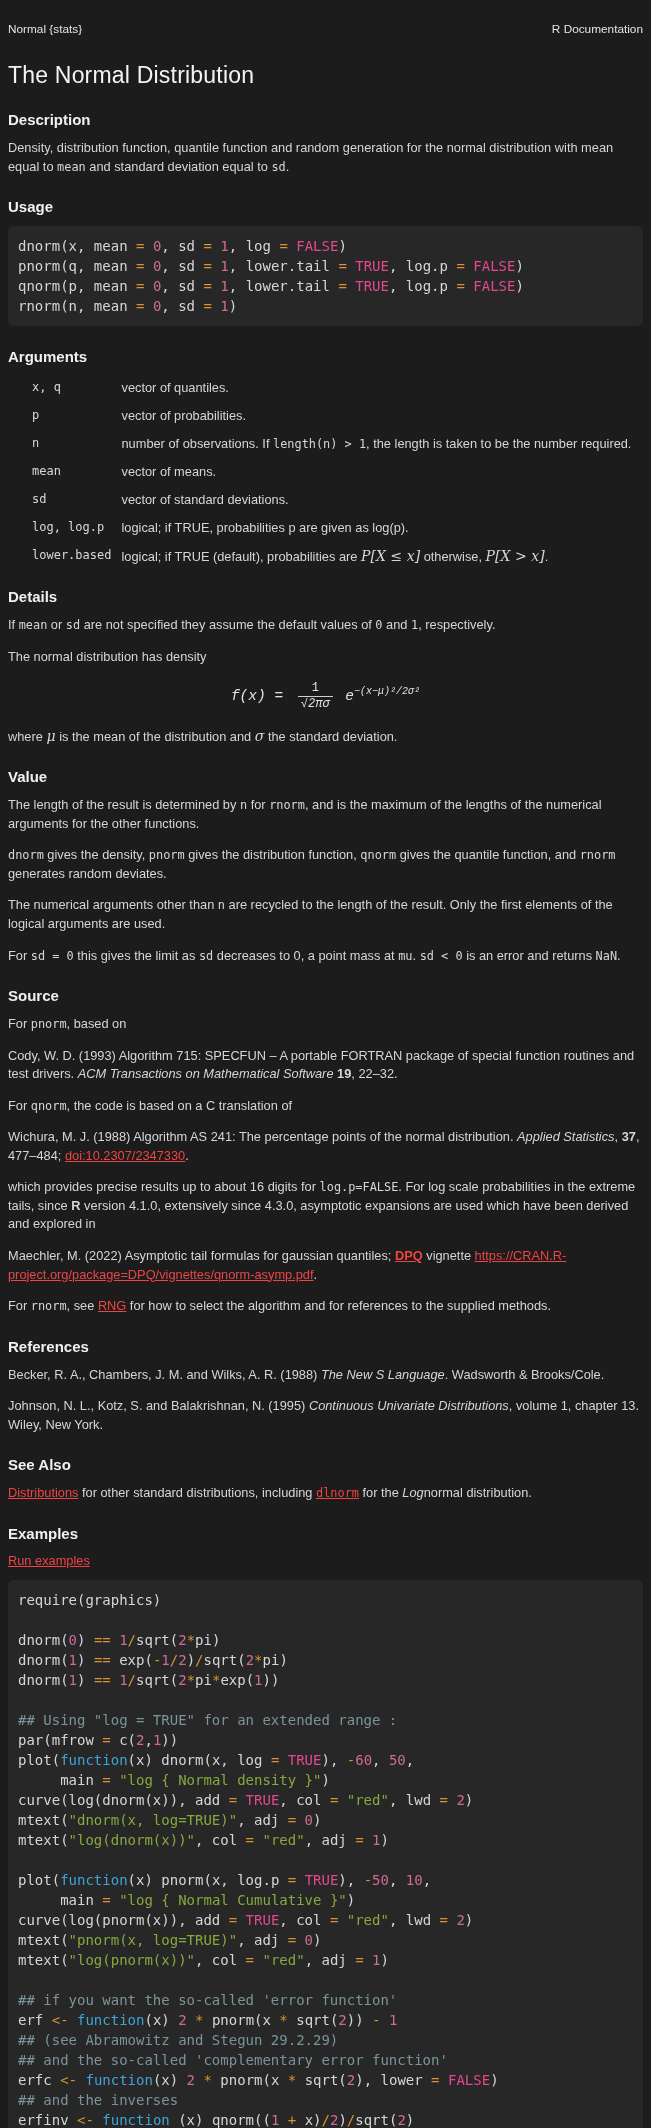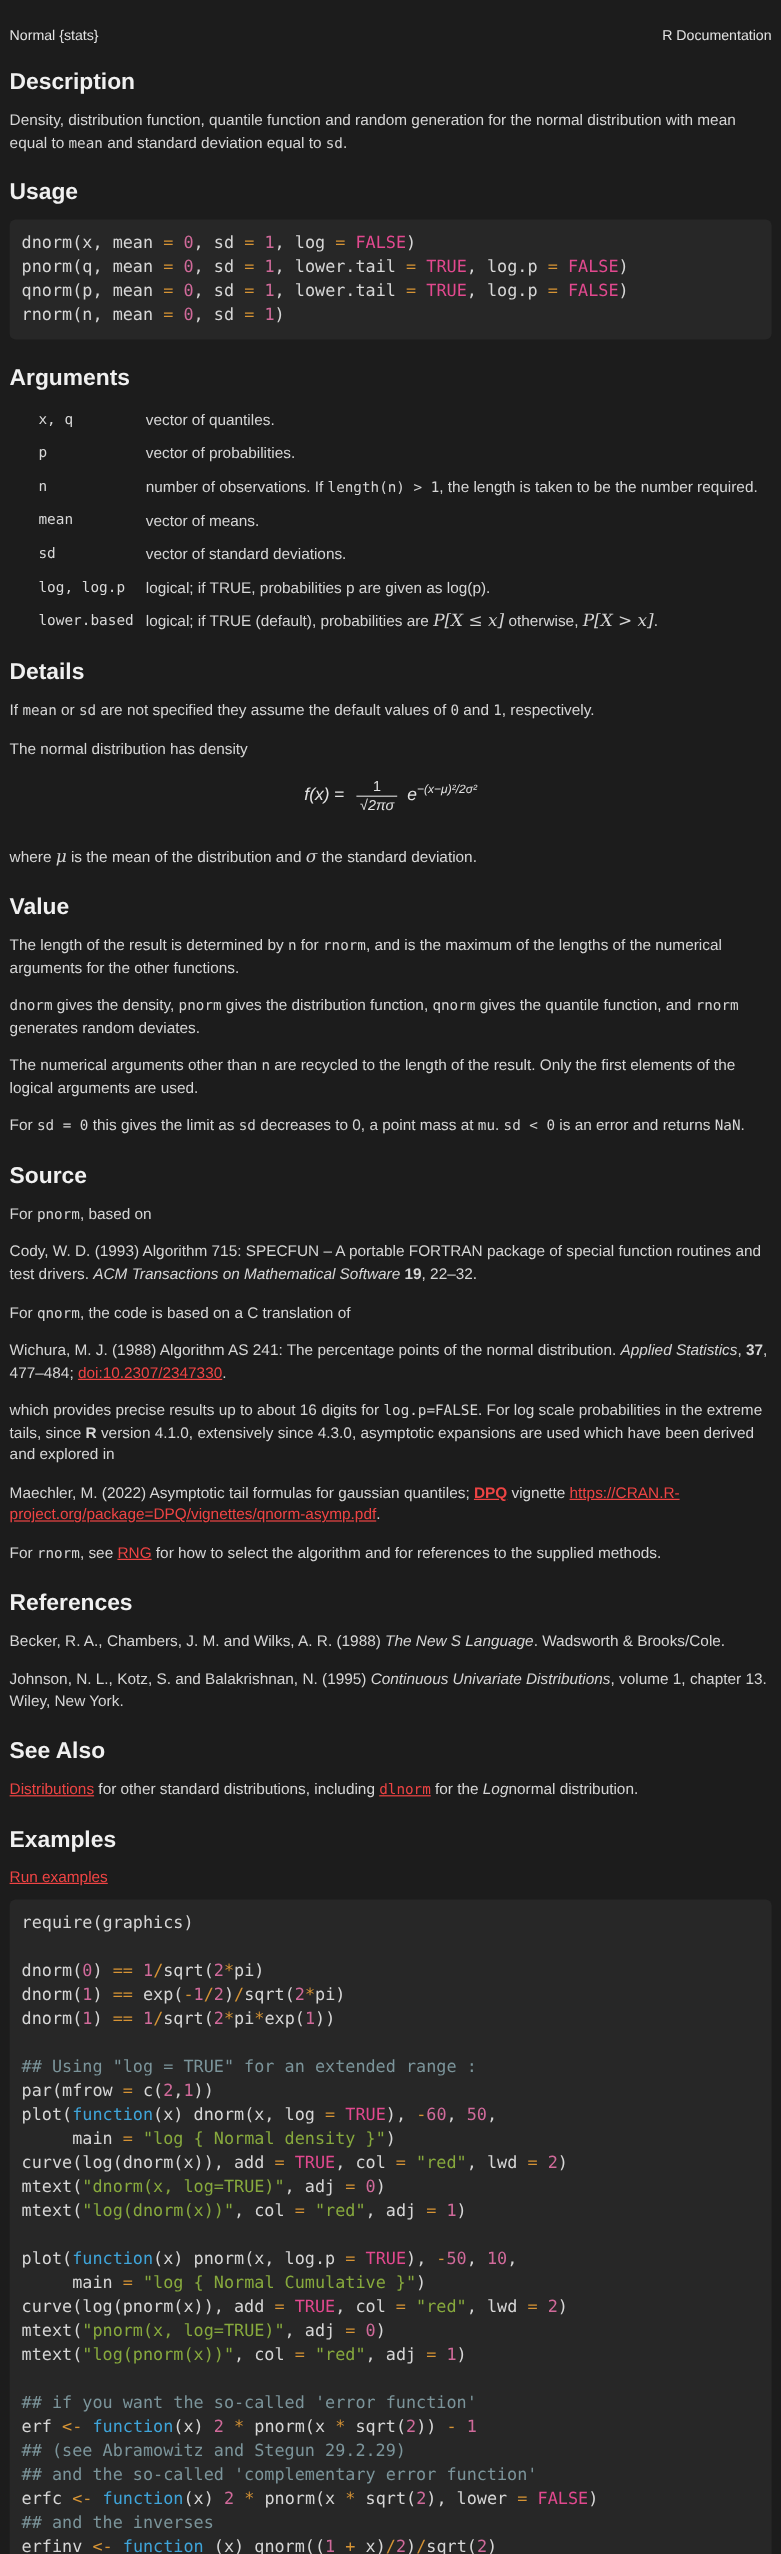--- a/index.html
+++ b/index.html
@@ -14,21 +14,21 @@
 
   .doc-header {
     display:flex; justify-content:space-between;
     font-size:11.8px; color:#e3e3e3; margin-top:14px;
   }
   h1 {
     font-weight:400; font-size:23px; color:#f3f3f3;
     margin:26px 0 14px 0; letter-spacing:0.2px;
   }
   h3 {
-    font-weight:700; font-size:19px; color:#f0f0f0;
+    font-weight:700; font-size:15px; color:#f0f0f0;
     margin:22px 0 11px 0;
   }
   p { margin:0 0 13px 0; line-height:1.45; }
 
   code, .tok-c, .arg-term, .rcode {
     font-family:"DejaVu Sans Mono","Liberation Mono",monospace;
   }
   .tok-c { font-size:0.93em; }
   .tok-i { font-style:italic; }
   .tok-b { font-weight:700; }
@@ -57,22 +57,22 @@
   .tk-m { color:#7b949a; }
 
   .args {
     display:grid; grid-template-columns:max-content 1fr;
     column-gap:10px; row-gap:10px; margin:14px 0 6px 0;
   }
   .arg-term { font-size:12px; color:#d9d9d9; padding-top:1px;margin-left:24px; }
   .arg-desc { line-height:1.4; }
 
   .formula {
-    text-align:center; margin:16px 0 26px 0;
-    font-family:Liberation Sans, sans-serif;
+    text-align:center; margin:16px 0 15px 0;
+    font-family:Liberation Mono, monospace;
     font-size:14.5px; color:#e2e2e2;
   }
   .formula .m-it { font-style:italic; }
   .frac {
     display:inline-block; vertical-align:middle;
     text-align:center; margin:0 4px 0 6px; font-size:12px; line-height:1.1;
   }
   .frac .num { display:block; padding:0 3px; }
   .frac .den { display:block; border-top:1px solid #cfcfcf; padding:1px 3px 0 3px; font-style:italic; }
   .formula sup { font-size:10px; font-style:italic; }
@@ -82,20 +82,21 @@
 </head>
 <body>
 
 <div class="page">
 
   <div class="doc-header">
     <span>Normal {stats}</span>
     <span>R Documentation</span>
   </div>
 
+  <h1>The Normal Distribution</h1>
 
   <h3>Description</h3>
   <p><span class="tok-t">Density, distribution function, quantile function and random generation for the normal distribution with mean equal to </span><code class="tok-c">mean</code><span class="tok-t"> and standard deviation equal to </span><code class="tok-c">sd</code><span class="tok-t">.</span></p>
 
   <h3>Usage</h3>
   <pre class="rcode"><div class="code-line"><span class="tk-p">dnorm(x, mean </span><span class="tk-o">=</span><span class="tk-p"> </span><span class="tk-n">0</span><span class="tk-p">, sd </span><span class="tk-o">=</span><span class="tk-p"> </span><span class="tk-n">1</span><span class="tk-p">, log </span><span class="tk-o">=</span><span class="tk-p"> </span><span class="tk-k">FALSE</span><span class="tk-p">)</span></div><div class="code-line"><span class="tk-p">pnorm(q, mean </span><span class="tk-o">=</span><span class="tk-p"> </span><span class="tk-n">0</span><span class="tk-p">, sd </span><span class="tk-o">=</span><span class="tk-p"> </span><span class="tk-n">1</span><span class="tk-p">, lower.tail </span><span class="tk-o">=</span><span class="tk-p"> </span><span class="tk-k">TRUE</span><span class="tk-p">, log.p </span><span class="tk-o">=</span><span class="tk-p"> </span><span class="tk-k">FALSE</span><span class="tk-p">)</span></div><div class="code-line"><span class="tk-p">qnorm(p, mean </span><span class="tk-o">=</span><span class="tk-p"> </span><span class="tk-n">0</span><span class="tk-p">, sd </span><span class="tk-o">=</span><span class="tk-p"> </span><span class="tk-n">1</span><span class="tk-p">, lower.tail </span><span class="tk-o">=</span><span class="tk-p"> </span><span class="tk-k">TRUE</span><span class="tk-p">, log.p </span><span class="tk-o">=</span><span class="tk-p"> </span><span class="tk-k">FALSE</span><span class="tk-p">)</span></div><div class="code-line"><span class="tk-p">rnorm(n, mean </span><span class="tk-o">=</span><span class="tk-p"> </span><span class="tk-n">0</span><span class="tk-p">, sd </span><span class="tk-o">=</span><span class="tk-p"> </span><span class="tk-n">1</span><span class="tk-p">)</span></div></pre>
 
   <h3>Arguments</h3>
   <div class="args">
       <div class="arg-term">x, q</div>

